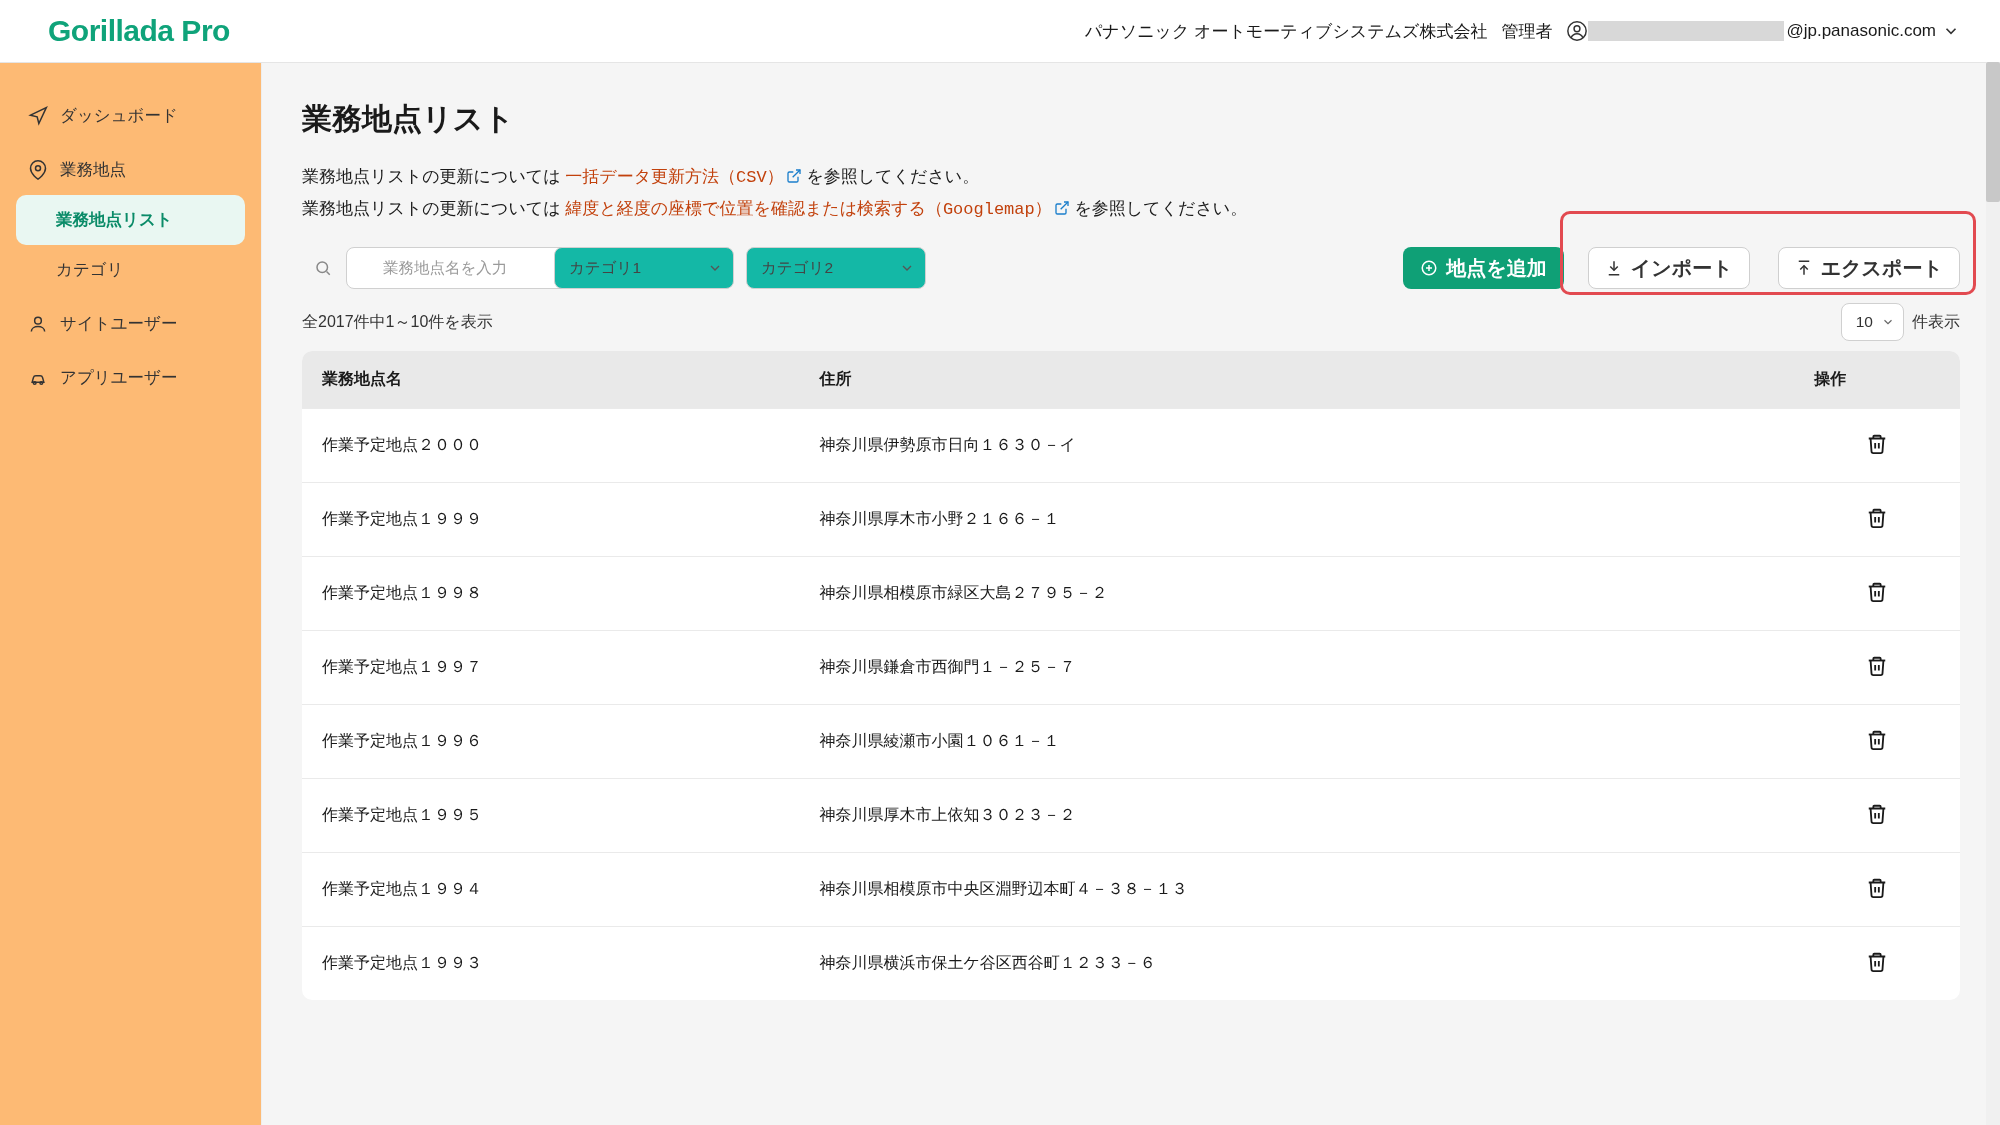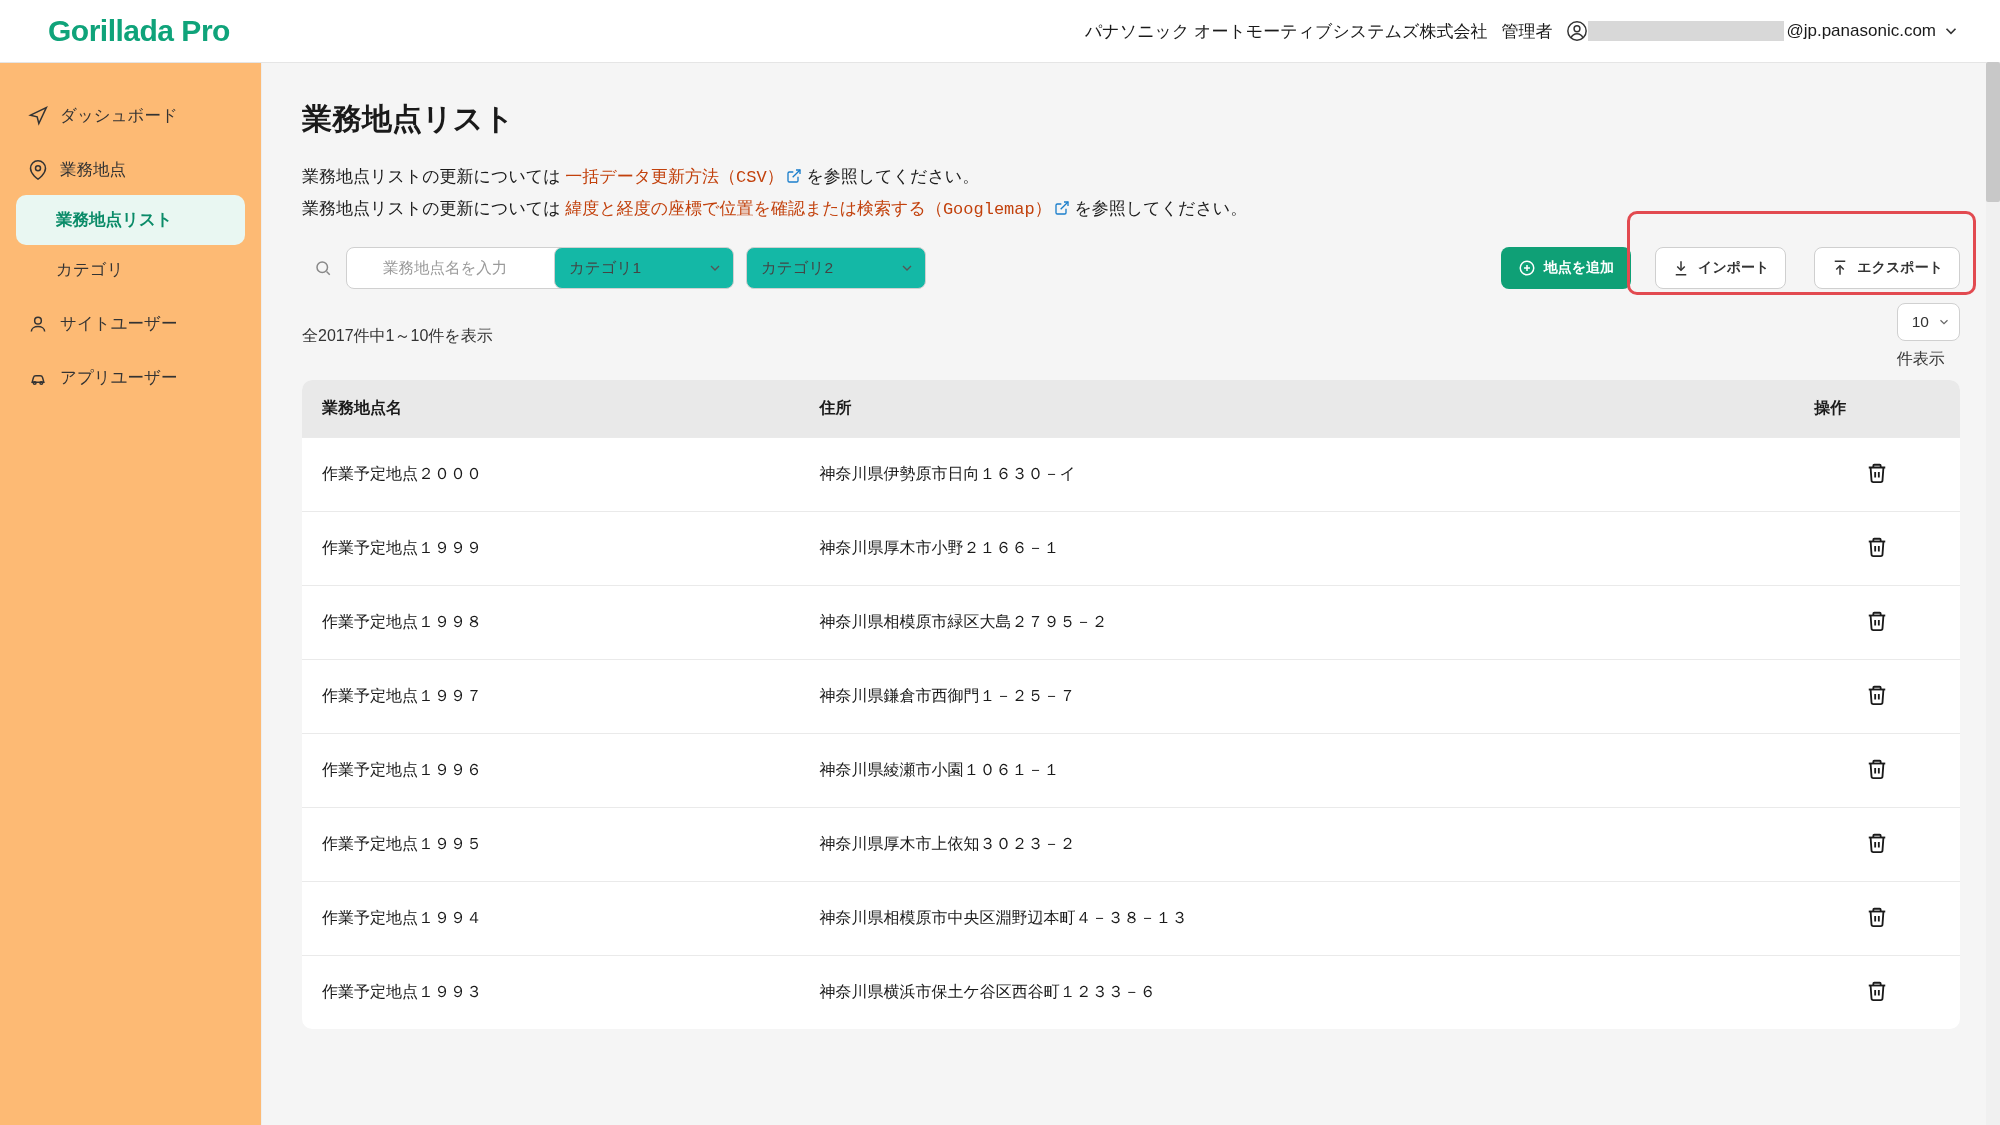--- a/index.html
+++ b/index.html
@@ -25,27 +25,27 @@
 .help-text a { color: #c2410c; text-decoration: none; font-family: Liberation Mono, monospace; }
 .ext-link-icon { display: inline-flex; vertical-align: -2px; margin-left: 2px; }
 .controls-row { display: flex; align-items: center; gap: 12px; margin-bottom: 14px;}
 .search-wrap { position: relative; flex: 0 0 240px; }
 .search-wrap .mag { position: absolute; left: 12px; top: 50%; transform: translateY(-50%); color: #888; }
 .search-input { width: 100%; height: 42px; border: 1px solid #d0d0d0; border-radius: 8px; padding: 0 12px 0 36px; font-size: 15.5px; color: #333; background:#fff;margin-left:44px; }
 .search-input::placeholder { color: #9a9a9a; }
 .select-box { height: 42px; border: 1px solid #d0d0d0; border-radius: 8px; background: #14b8a6; padding: 0 36px 0 14px; font-size: 15.5px; color: #444; display: flex; align-items: center; position: relative; flex: 0 0 180px; cursor: pointer; }
 .select-box .chev { position: absolute; right: 10px; top: 50%; transform: translateY(-50%); color: #555; }
 .spacer { flex: 1; }
-.btn { height: 42px; border-radius: 8px; display: inline-flex; align-items: center; gap: 8px; padding: 0 16px; font-size: 14px; cursor: pointer; border: 1px solid transparent; font-weight: 600; }
+.btn { height: 42px; border-radius: 8px; display: inline-flex; align-items: center; gap: 8px; padding: 0 16px; font-size: 20px; cursor: pointer; border: 1px solid transparent; font-weight: 600; }
 .btn-primary { background: #0fa076; color: #fff; }
 .btn-outline { background: #fff; border: 1px solid #cfcfcf; color: #333; font-weight:600;}
 .right-group { display: flex; gap: 28px; position: relative; padding-left: 12px; }
 .red-ring { position: absolute; border: 3px solid #e24a50; border-radius: 10px; left: -16px; right: -16px; top: -36px; bottom: -6px; pointer-events: none; }
 .count-row { display: flex; align-items: center; justify-content: space-between; font-size: 16px; color: #333; margin-bottom: 10px; }
-.pagesize { display: flex; align-items: flex-start; gap: 8px; flex-direction: column; }
+.pagesize { display: flex; align-items: center; gap: 8px; }
 .pagesize-select { height: 38px; border:1px solid #d0d0d0; border-radius:8px; background:#fff; padding:0 30px 0 14px; position:relative; display:flex; align-items:center; cursor:pointer; font-size:15.5px;}
 .pagesize-select .chev { position:absolute; right:8px; top:50%; transform:translateY(-50%); color:#666;}
 .table { width: 100%; border-collapse: collapse; background: #fff; border-radius: 10px; overflow: hidden; }
 .table thead th { background: #e9e9e9; text-align: left; font-size: 16px; font-weight: 700; padding: 18px 20px; }
 .table tbody td { padding: 20px 20px; border-top: 1px solid #eaeaea; font-size: 16px; }
 .col-name { width: 30%; }
 .col-addr { width: 60%; }
 .col-act { width: 10%; text-align: center; }
 .trash-btn { background: none; border: none; cursor: pointer; color: #1a1a1a; padding:4px;}
 .scrollbar-fake { position: fixed; right: 0; top: 62px; bottom:0; width: 14px; background: #f0f0f0; }

